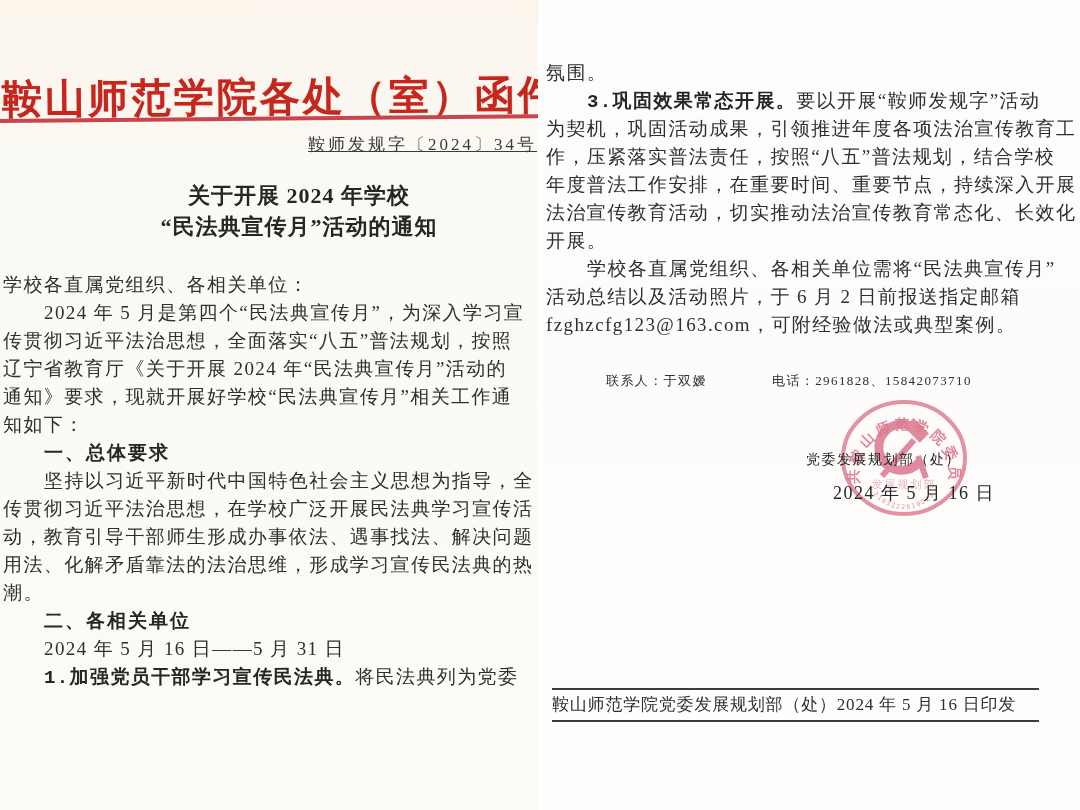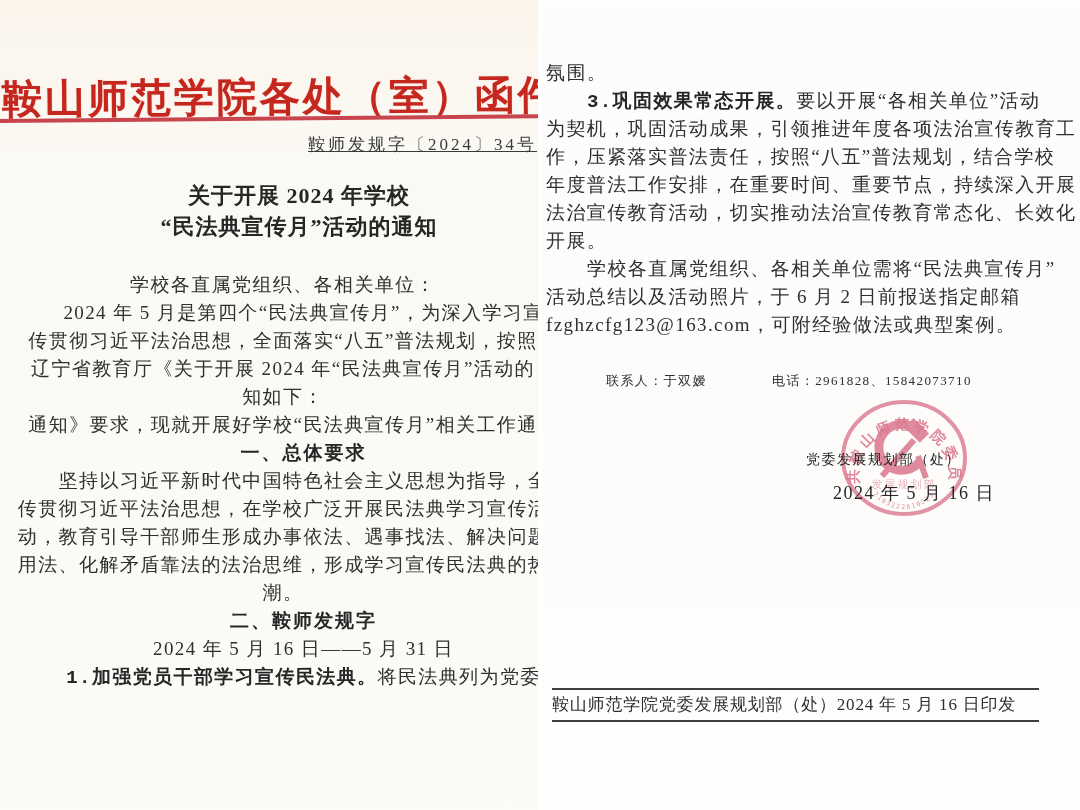--- a/index.html
+++ b/index.html
@@ -36,21 +36,21 @@
   }
   .title{
     position:absolute;left:0;top:180px;width:538px;text-align:center;
     font-size:22px;font-weight:700;color:#262626;line-height:31px;letter-spacing:1px;margin-left:30px;
   }
   
   .doc-body{
     position:absolute;left:3px;width:560px;
     font-size:19px;line-height:28px;color:#2f2f2f;letter-spacing:1.4px;
   }
-  .doc-body.p1{top:271px;text-align:center;}
+  .doc-body.p1{top:271px;}
   .doc-body.p2{top:59px;left:4px;}
   .bodyline{white-space:nowrap;height:28px;}
   .indent{padding-left:41px;}
   .hd{
     font-family:"Liberation Sans","DejaVu Sans",sans-serif;
     font-weight:700;color:#262626;letter-spacing:2px;
   }
   .lead{
     font-family:Liberation Mono, monospace;
     font-weight:700;color:#262626;
@@ -88,39 +88,39 @@
     <div class="title">
       <div>关于开展 2024 年学校</div>
       <div>“民法典宣传月”活动的通知</div>
     </div>
 
     <div class="doc-body p1">
       <div class="bodyline">学校各直属党组织、各相关单位：</div>
       <div class="bodyline indent">2024 年 5 月是第四个“民法典宣传月”，为深入学习宣</div>
       <div class="bodyline">传贯彻习近平法治思想，全面落实“八五”普法规划，按照</div>
       <div class="bodyline">辽宁省教育厅《关于开展 2024 年“民法典宣传月”活动的</div>
+      <div class="bodyline">通知》要求，现就开展好学校“民法典宣传月”相关工作通</div>
       <div class="bodyline">知如下：</div>
-      <div class="bodyline">通知》要求，现就开展好学校“民法典宣传月”相关工作通</div>
       <div class="bodyline indent hd">一、总体要求</div>
       <div class="bodyline indent">坚持以习近平新时代中国特色社会主义思想为指导，全</div>
       <div class="bodyline">传贯彻习近平法治思想，在学校广泛开展民法典学习宣传活</div>
       <div class="bodyline">动，教育引导干部师生形成办事依法、遇事找法、解决问题</div>
       <div class="bodyline">用法、化解矛盾靠法的法治思维，形成学习宣传民法典的热</div>
       <div class="bodyline">潮。</div>
-      <div class="bodyline indent hd">二、鞍师发规字</div>
+      <div class="bodyline indent hd">二、各相关单位</div>
       <div class="bodyline indent">2024 年 5 月 16 日——5 月 31 日</div>
       <div class="bodyline indent"><span class="lead">1.加强党员干部学习宣传民法典。</span><span>将民法典列为党委</span></div>
     </div>
   </div>
 
   <div class="page page-right">
 
     <div class="doc-body p2">
       <div class="bodyline">氛围。</div>
-      <div class="bodyline indent"><span class="lead">3.巩固效果常态开展。</span><span>要以开展“各相关单位”活动</span></div>
+      <div class="bodyline indent"><span class="lead">3.巩固效果常态开展。</span><span>要以开展“鞍师发规字”活动</span></div>
       <div class="bodyline">为契机，巩固活动成果，引领推进年度各项法治宣传教育工</div>
       <div class="bodyline">作，压紧落实普法责任，按照“八五”普法规划，结合学校</div>
       <div class="bodyline">年度普法工作安排，在重要时间、重要节点，持续深入开展</div>
       <div class="bodyline">法治宣传教育活动，切实推动法治宣传教育常态化、长效化</div>
       <div class="bodyline">开展。</div>
       <div class="bodyline indent">学校各直属党组织、各相关单位需将“民法典宣传月”</div>
       <div class="bodyline">活动总结以及活动照片，于 6 月 2 日前报送指定邮箱</div>
       <div class="bodyline">fzghzcfg123@163.com，可附经验做法或典型案例。</div>
     </div>
 

